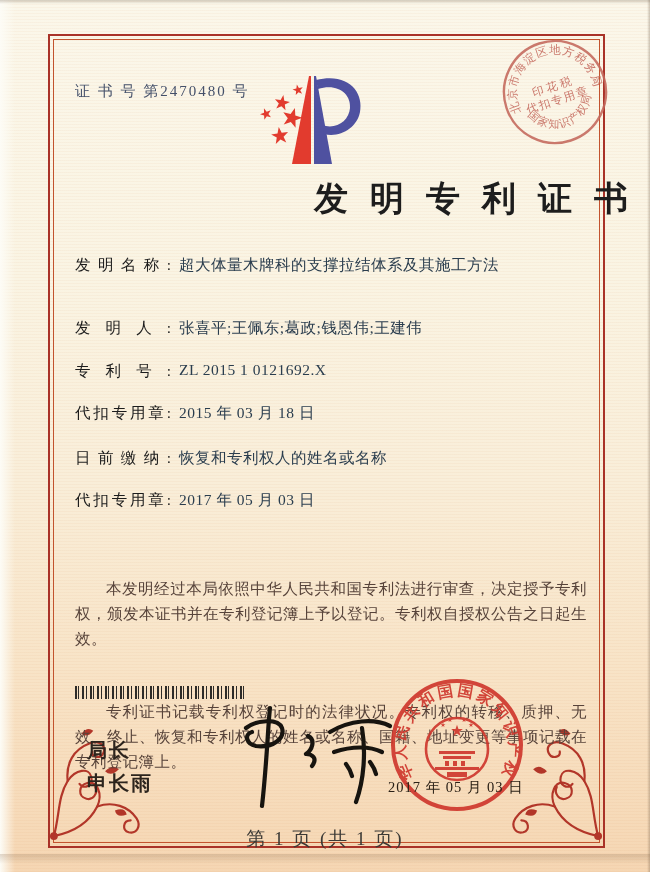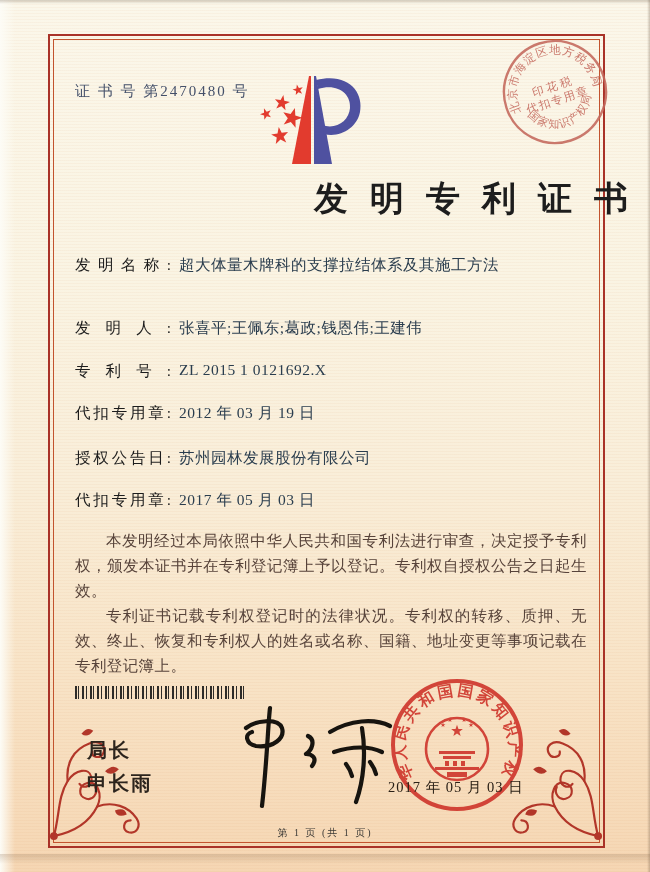--- a/index.html
+++ b/index.html
@@ -43,40 +43,40 @@
   .field { position:absolute; left:75px; font-size:15.5px; white-space:nowrap; }
   .field .lab { display:inline-block; width:96px; text-align:justify;
                 text-align-last:justify; color:#1c1c1c; vertical-align:top; }
   .field .val { color:#2a3d4e; margin-left:8px; letter-spacing:.5px; }
   .f-0 { top:255px; } .f-1 { top:318px; } .f-2 { top:361px; }
   .f-3 { top:403px; } .f-4 { top:448px; } .f-5 { top:490px; }
 
   .body-text { position:absolute; left:75px; top:528px; width:512px;
                font-size:15.5px; line-height:25px; color:#57433a;
                text-align:justify; letter-spacing:.4px; }
-  .body-text p { text-indent:2em; }
+  .body-text p { text-indent:2em;margin-top:48px; }
 
   .barcode { position:absolute; left:75px; top:686px; width:172px; height:13px;
              background:repeating-linear-gradient(90deg,
                #2e2c29 0 2px, rgba(0,0,0,0) 2px 3px,
                #2e2c29 3px 4px, rgba(0,0,0,0) 4px 7px,
                #2e2c29 7px 9px, rgba(0,0,0,0) 9px 11px,
                #2e2c29 11px 12px, rgba(0,0,0,0) 12px 15px); }
 
   .director { position:absolute; left:87px; top:734px; font-size:20px;
               line-height:33px; color:#2c241d; font-weight:600; letter-spacing:2px; }
 
   .signature { position:absolute; left:212px; top:702px; }
 
   .big-seal { position:absolute; left:387px; top:675px; opacity:.92; }
   .seal-date { position:absolute; left:388px; top:778px; font-size:14.5px;
                color:#2a2016; letter-spacing:1px; z-index:5; }
 
   .footer { position:absolute; left:0; top:826px; width:100%; text-align:center;
-            font-size:10px; color:#3c3a36; letter-spacing:2px; }
+            font-size:19px; color:#3c3a36; letter-spacing:2px; }
 </style>
 </head>
 <body>
 
 <div class="page">
 
   <div class="scan-left"></div>
   <div class="scan-top"></div>
   <div class="scan-right"></div>
   <div class="scan-bottom"></div>
@@ -155,24 +155,24 @@
   <div class="field f-0">
     <span class="lab">发明名称:</span><span class="val">超大体量木牌科的支撑拉结体系及其施工方法</span>
   </div>
   <div class="field f-1">
     <span class="lab">发明人:</span><span class="val">张喜平;王佩东;葛政;钱恩伟;王建伟</span>
   </div>
   <div class="field f-2">
     <span class="lab">专利号:</span><span class="val">ZL 2015 1 0121692.X</span>
   </div>
   <div class="field f-3">
-    <span class="lab">代扣专用章:</span><span class="val">2012 年 03 月 19 日</span>
+    <span class="lab">代扣专用章:</span><span class="val">2015 年 03 月 18 日</span>
   </div>
   <div class="field f-4">
-    <span class="lab">授权公告日:</span><span class="val">苏州园林发展股份有限公司</span>
+    <span class="lab">日前缴纳:</span><span class="val">恢复和专利权人的姓名或名称</span>
   </div>
   <div class="field f-5">
     <span class="lab">代扣专用章:</span><span class="val">2017 年 05 月 03 日</span>
   </div>
 
   <div class="body-text">
     <p>本发明经过本局依照中华人民共和国专利法进行审查，决定授予专利权，颁发本证书并在专利登记簿上予以登记。专利权自授权公告之日起生效。</p>
     <p>专利证书记载专利权登记时的法律状况。专利权的转移、质押、无效、终止、恢复和专利权人的姓名或名称、国籍、地址变更等事项记载在专利登记簿上。</p>
   </div>
 

